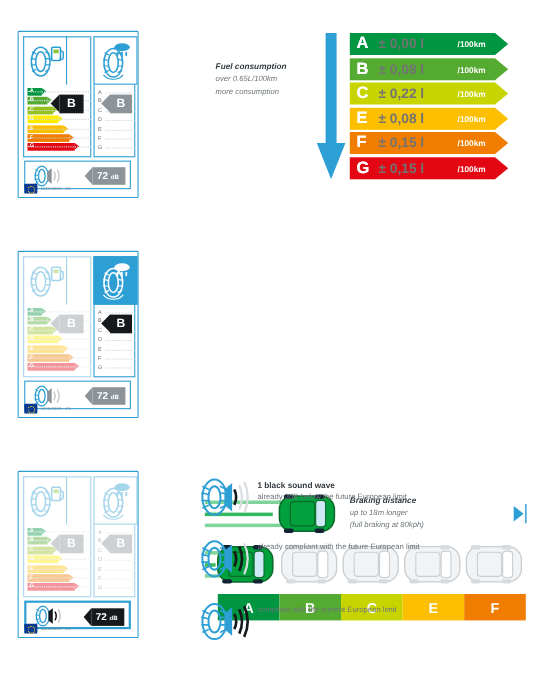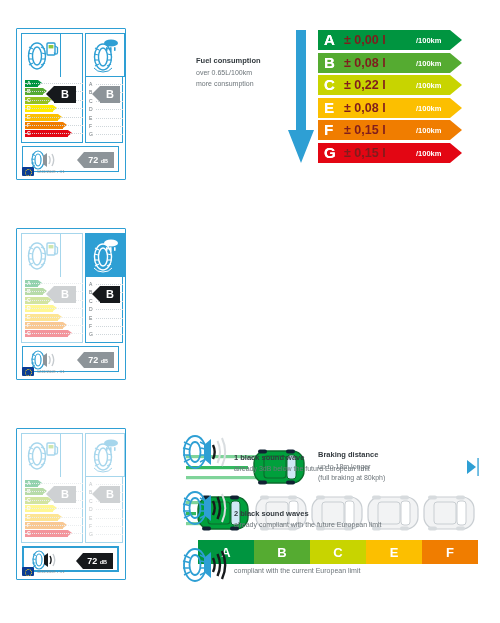--- a/index.html
+++ b/index.html
@@ -59,49 +59,49 @@
     border-top:8px solid transparent;border-bottom:8px solid transparent;border-right:7px solid #8d9499;}
   .db-badge.black::before{border-right-color:#16191c;}
   .lbl-foot{position:absolute;left:5px;bottom:3px;display:flex;align-items:center;gap:3px;}
   .euflag{width:12px;height:9px;background:#0a3b94;border-radius:1px;position:relative;}
   .euflag::after{content:"";position:absolute;left:3.2px;top:2.2px;width:5px;height:5px;
     border:1px dotted #ffd617;border-radius:50%;}
   .reg{font-size:3.6px;color:#7b8388;letter-spacing:.2px;font-family:"Liberation Sans",sans-serif;}
   .faded{opacity:.42;}
 
   
-  .note{position:absolute;}
+  .note{position:absolute;font-style:italic;}
   .note h4{margin:0 0 2px 0;font-size:7.5px;font-weight:bold;color:#333a3f;}
   .note p{margin:0;font-size:7px;color:#6d757a;line-height:11px;}
   #fuel-note{left:196px;top:56px;width:92px;}
 
   .arrow-down{position:absolute;left:286px;top:30px;width:30px;height:135px;}
   .grade-list{position:absolute;left:318px;top:30px;width:166px;}
   .grade-row{position:relative;height:20px;margin-bottom:2.6px;}
   .grade-row .body{position:absolute;left:0;top:0;bottom:0;width:132px;}
   .grade-row .tip{position:absolute;left:132px;top:0;width:0;height:0;
     border-top:10px solid transparent;border-bottom:10px solid transparent;border-left:12px solid currentColor;}
   .grade-row .gl{position:absolute;left:6px;top:0;line-height:20px;font-size:15px;font-weight:bold;color:#fff;
     text-shadow:0 0 0 #fff;}
-  .grade-row .gv{position:absolute;left:26px;top:0;line-height:20px;font-size:12.5px;font-weight:bold;color:#7f1d1d;}
+  .grade-row .gv{position:absolute;left:26px;top:0;line-height:20px;font-size:12.5px;font-weight:bold;color:#737373;}
   .grade-row .gu{position:absolute;top:0;line-height:21px;font-size:7.5px;font-weight:bold;color:#fff;}
 
   
   #brake-note{left:318px;top:240px;width:120px;}
   .cars-top{position:absolute;left:186px;top:236px;width:160px;height:42px;}
   .cars-row{position:absolute;left:186px;top:282px;width:290px;height:42px;}
   .endmark{position:absolute;left:466px;top:248px;width:14px;height:18px;}
   .brake-scale{position:absolute;left:198px;top:330px;width:280px;height:24px;display:flex;}
   .brake-seg{flex:1;display:flex;align-items:center;justify-content:center;
     font-size:13px;font-weight:bold;color:#fff;}
 
   
   .nrow{position:absolute;left:180px;height:48px;}
   .nrow .ico{position:absolute;left:0;top:0;}
-  .nrow .txt{position:absolute;left:54px;top:5px;width:260px;margin-top:16px;}
+  .nrow .txt{position:absolute;left:54px;top:5px;width:260px;}
   .nrow h4{margin:0 0 2px 0;font-size:7.5px;font-weight:bold;color:#333a3f;}
   .nrow p{margin:0;font-size:7px;color:#6d757a;line-height:10px;}
 </style>
 </head>
 <body>
 
 <div class="section" id="sec-fuel">
 
   <div class="label-card" style="top:28px;">
     <div class="lbl-top">
@@ -713,21 +713,20 @@
           <line x1="20" y1="30" x2="26" y2="27"></line>
       </g>
       <path d="M24 13 l7 -6 v26 l-7 -6 z" fill="#2e9fd4"></path>
       <g fill="none" stroke="#16191c" stroke-width="2.4">
         <path d="M33 13 q3.4 7 0 14"></path>
           <path d="M37.5 9 q5 11 0 22"></path>
       </g>
       <path d="M42 6 q6.4 14 0 28" fill="none" stroke="#d9dde0" stroke-width="2"></path>
     </svg>
     <div class="txt">
-      <h4>2 black sound waves</h4>
       <p>already compliant with the future European limit</p>
     </div>
   </div>
 
   <div class="nrow" style="top:135px;">
     <svg class="ico" width="48" height="40" viewBox="0 0 48 40">
       <g fill="none" stroke="#2e9fd4" stroke-width="1.8">
         <ellipse cx="15" cy="20" rx="11" ry="16"></ellipse>
           <ellipse cx="15" cy="20" rx="5.5" ry="10"></ellipse>
       </g>

